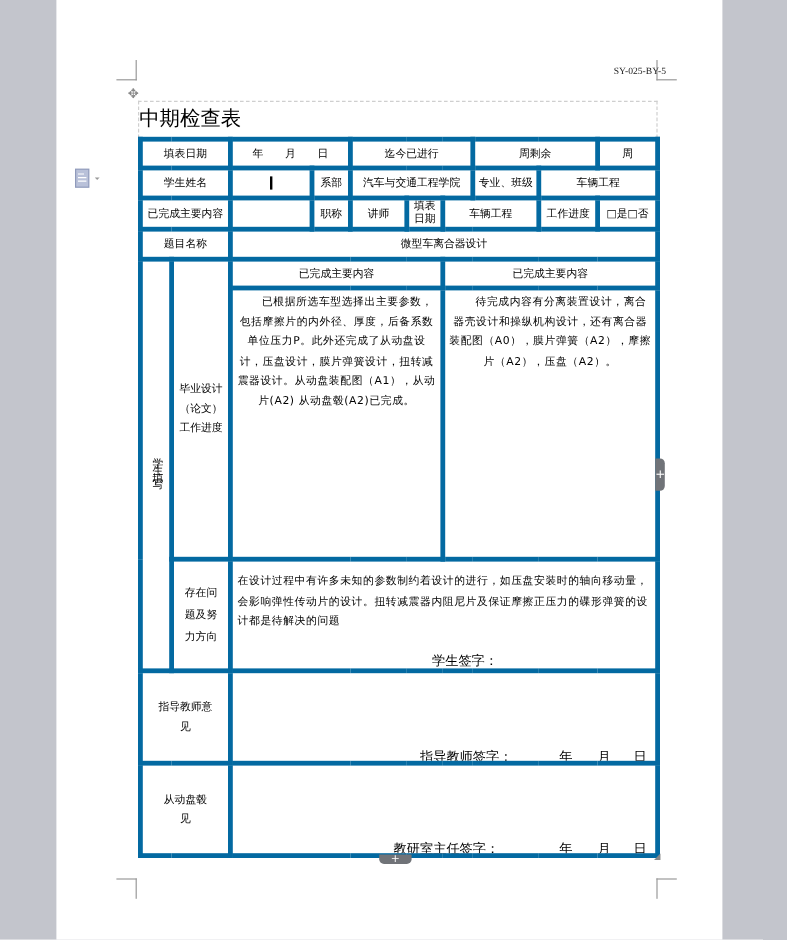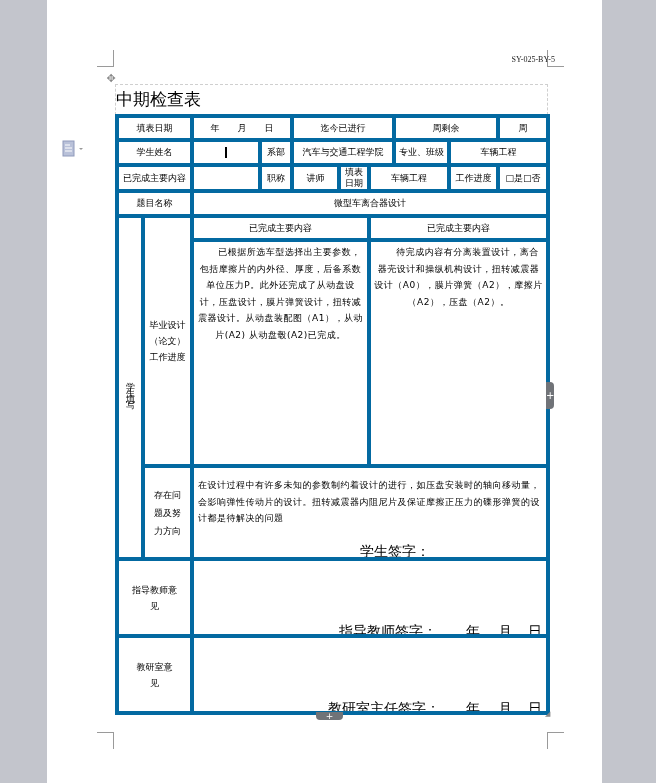--- a/index.html
+++ b/index.html
@@ -37,21 +37,21 @@
     border-collapse:collapse; table-layout:fixed;
     font-size:9px; color:#000;
   }
   table.form td {
     border:4px solid #0369a1; padding:0 2px; text-align:center; vertical-align:middle;
     overflow:hidden;
   }
   .top { vertical-align:top !important; }
   .para { text-align:left; line-height:16.5px; letter-spacing:0.5px; padding:2px 3px !important; }
   .vert { writing-mode:vertical-rl; letter-spacing:6px; }
-  .sig { position:absolute; font-size:14px; }
+  .sig { position:absolute; font-size:11px; }
   .cell-rel { position:relative; }
   .cursor { display:inline-block; width:2px; height:11px; background:#000; vertical-align:middle; }
   .add-bottom { position:absolute; left:316px; top:712px; width:27px; height:8px; background:#707378; color:#fff; font-size:9px; line-height:8px; text-align:center; border-radius:0 0 4px 4px; }
   .add-right { position:absolute; left:546px; top:382px; width:8px; height:27px; background:#707378; color:#fff; font-size:10px; line-height:27px; text-align:center; border-radius:0 4px 4px 0; }
   .resize { position:absolute; left:545px; top:711px; width:7px; height:7px; color:#888; font-size:7px; line-height:7px; }
 </style>
 </head>
 <body>
 
 <div class="page"></div>
@@ -122,42 +122,42 @@
   </tr>
 
   <tr style="height:24px">
     <td rowspan="3"><span class="vert">学生填写</span></td>
     <td rowspan="2" style="line-height:16px">毕业设计（论文）工作进度</td>
     <td colspan="4">已完成主要内容</td>
     <td colspan="4">已完成主要内容</td>
   </tr>
   <tr style="height:226px">
     <td colspan="4" class="para top" style="text-indent:2em">已根据所选车型选择出主要参数，包括摩擦片的内外径、厚度，后备系数 单位压力P。此外还完成了从动盘设计，压盘设计，膜片弹簧设计，扭转减震器设计。从动盘装配图（A1），从动片(A2) 从动盘毂(A2)已完成。</td>
-    <td colspan="4" class="para top" style="text-indent:2em">待完成内容有分离装置设计，离合器壳设计和操纵机构设计，扭转减震器设计（A0），膜片弹簧（A2），摩擦片（A2），压盘（A2）。</td>
+    <td colspan="4" class="para top" style="text-indent:2em">待完成内容有分离装置设计，离合器壳设计和操纵机构设计，还有离合器装配图（A0），膜片弹簧（A2），摩擦片（A2），压盘（A2）。</td>
   </tr>
   <tr style="height:93px">
     <td style="line-height:18px;padding:0 6px">存在问题及努力方向</td>
     <td colspan="8" class="cell-rel top" style="padding:0">
       <div class="para" style="padding:9px 4px 0 4px !important">在设计过程中有许多未知的参数制约着设计的进行，如压盘安装时的轴向移动量，会影响弹性传动片的设计。扭转减震器内阻尼片及保证摩擦正压力的碟形弹簧的设计都是待解决的问题</div>
       <span class="sig" style="left:166px;top:75px">学生签字：</span>
     </td>
   </tr>
 
   <tr style="height:77px">
     <td colspan="2" style="line-height:16px;padding:0 12px">指导教师意 见</td>
     <td colspan="8" class="cell-rel">
-      <span class="sig" style="left:145px;top:62px">指导教师签字：</span>
+      <span class="sig" style="left:156px;top:62px">指导教师签字：</span>
       <span class="sig" style="left:272px;top:62px">年</span>
       <span class="sig" style="left:304px;top:62px">月</span>
       <span class="sig" style="left:334px;top:62px">日</span>
     </td>
   </tr>
 
   <tr style="height:77px">
-    <td colspan="2" style="line-height:16px;padding:0 14px">教研室意 见</td>
+    <td colspan="2" style="line-height:16px;padding:0 14px">从动盘毂 见</td>
     <td colspan="8" class="cell-rel">
       <span class="sig" style="left:134px;top:62px">教研室主任签字：</span>
       <span class="sig" style="left:272px;top:62px">年</span>
       <span class="sig" style="left:304px;top:62px">月</span>
       <span class="sig" style="left:334px;top:62px">日</span>
     </td>
   </tr>
 </tbody>
   </table>
 

